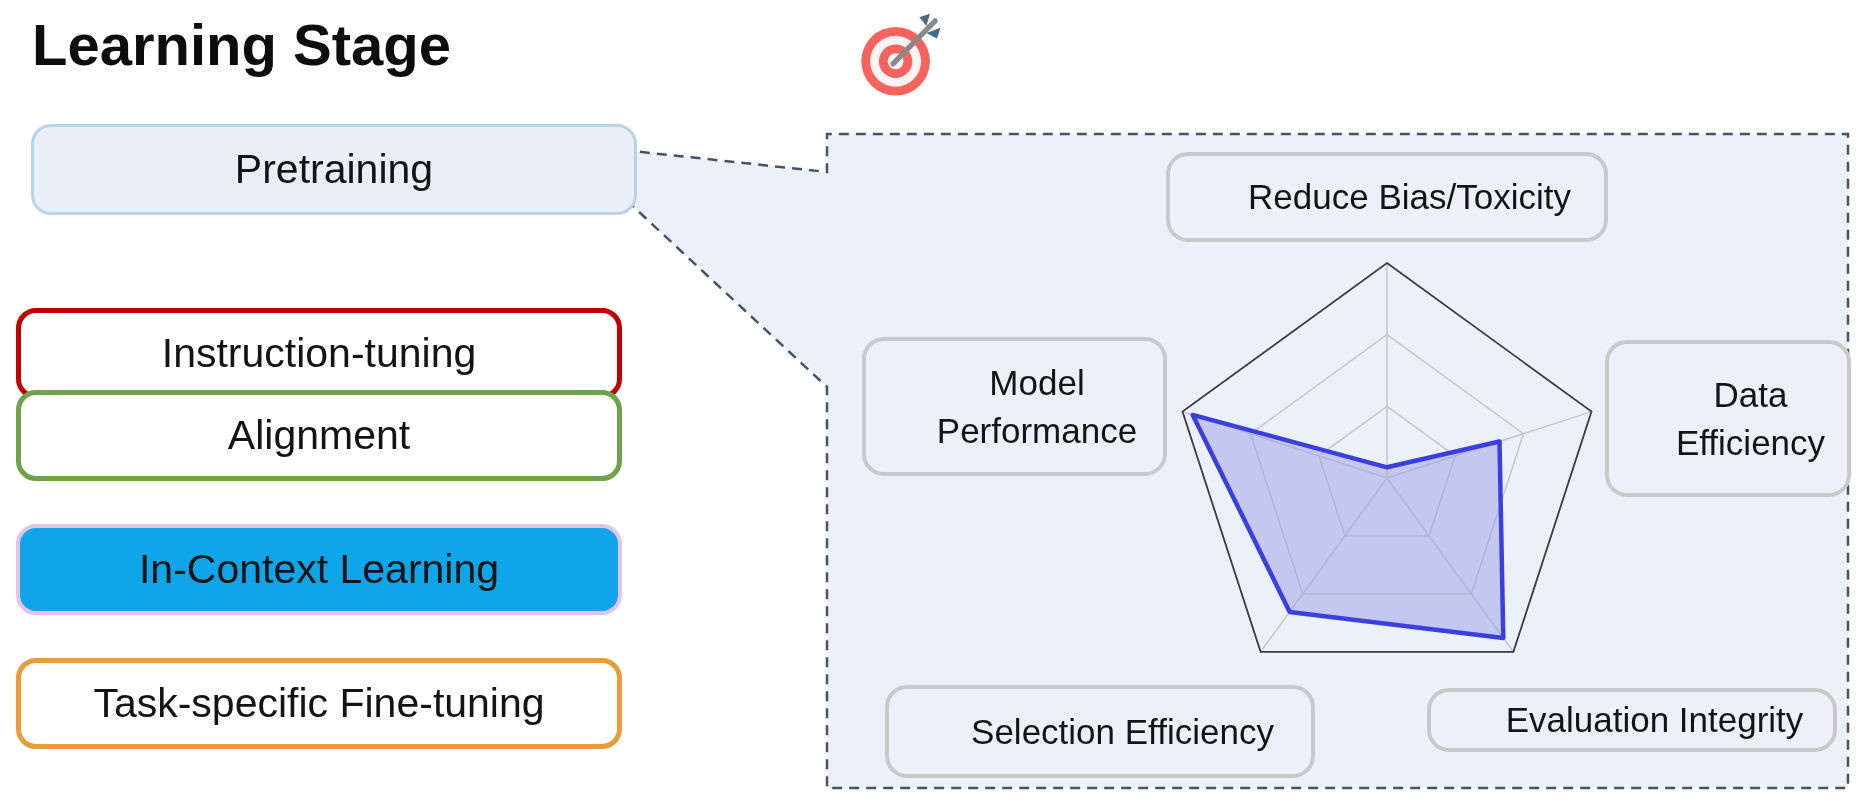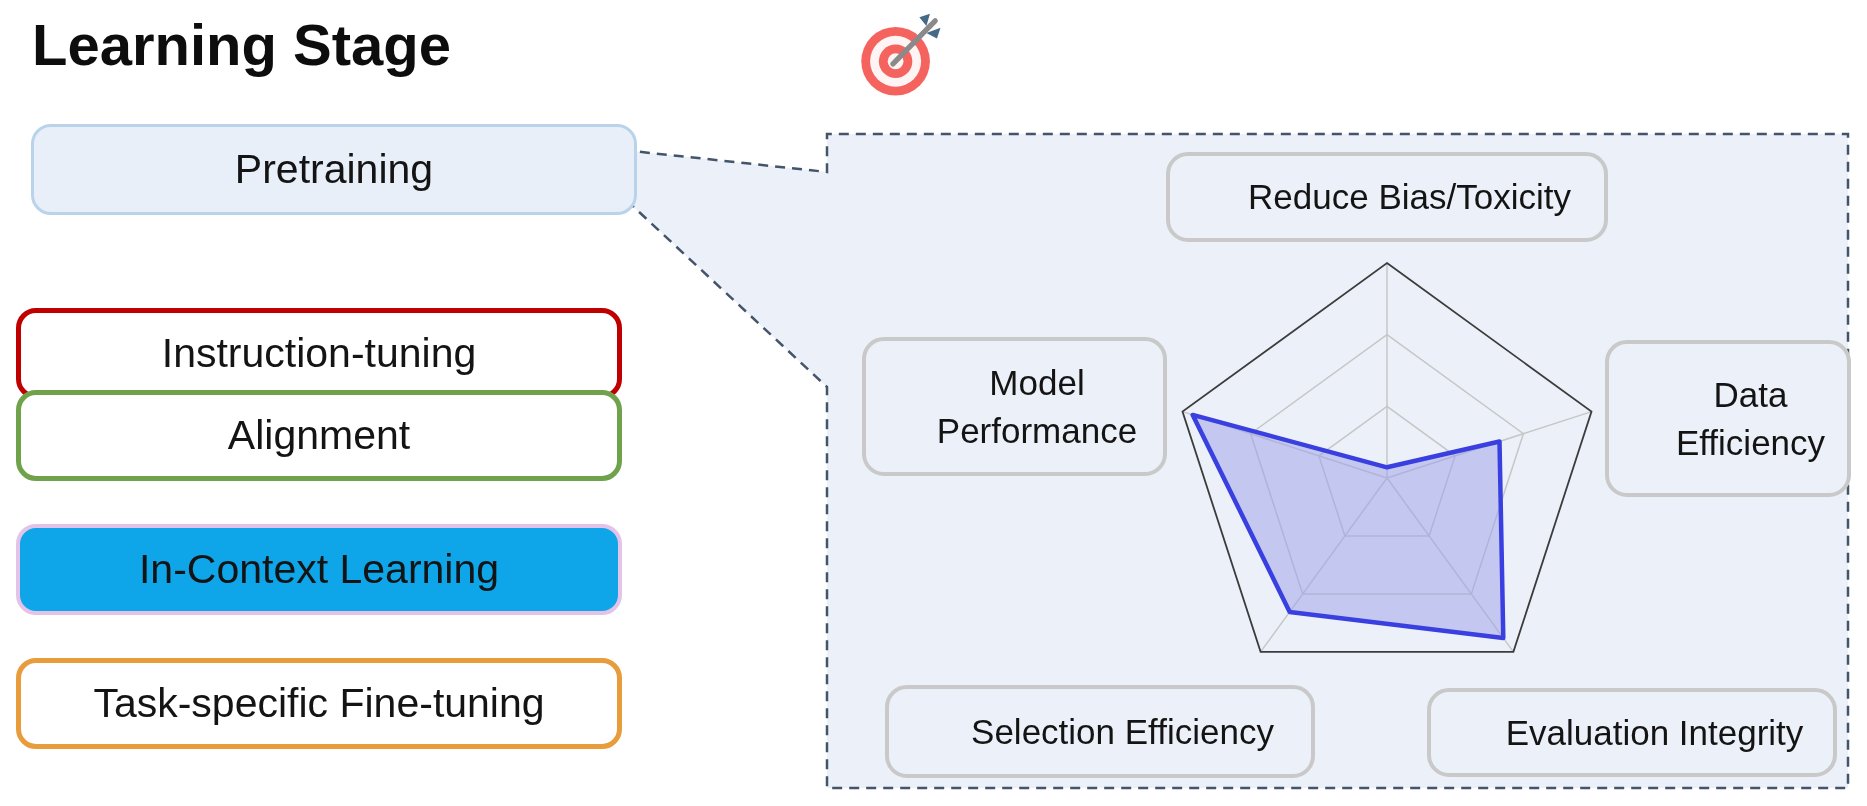--- a/index.html
+++ b/index.html
@@ -78,21 +78,21 @@
 <div class="stage-box" style="top: 658px; border: 5px solid rgb(232, 156, 60); background: rgb(255, 255, 255);">
     <span>Task-specific Fine-tuning</span>
   </div>
 
 <div class="obj-box" style="left: 1166px; top: 152px; width: 442px; height: 90px; background: rgb(236, 241, 249); border-color: rgb(201, 201, 201);">
     <span>Reduce Bias/Toxicity</span>
   </div>
 <div class="obj-box" style="left: 1605px; top: 340px; width: 246px; height: 157px; background: rgb(236, 241, 249); border-color: rgb(201, 201, 201);">
     <span>Data Efficiency</span>
   </div>
-<div class="obj-box" style="left: 1427px; top: 688px; width: 410px; height: 89px; background: rgb(236, 241, 249); border-color: rgb(201, 201, 201);">
+<div class="obj-box" style="left: 1427px; top: 688px; width: 410px; height: 64px; background: rgb(236, 241, 249); border-color: rgb(201, 201, 201);">
     <span>Evaluation Integrity</span>
   </div>
 <div class="obj-box" style="left: 877px; top: 685px; width: 430px; height: 93px; background: rgb(236, 241, 249); border-color: rgb(201, 201, 201); margin-left: 8px;">
     <span>Selection Efficiency</span>
   </div>
 <div class="obj-box" style="left: 862px; top: 337px; width: 305px; height: 139px; background: rgb(236, 241, 249); border-color: rgb(201, 201, 201);">
     <span>Model Performance</span>
   </div>
 
 </body></html>

